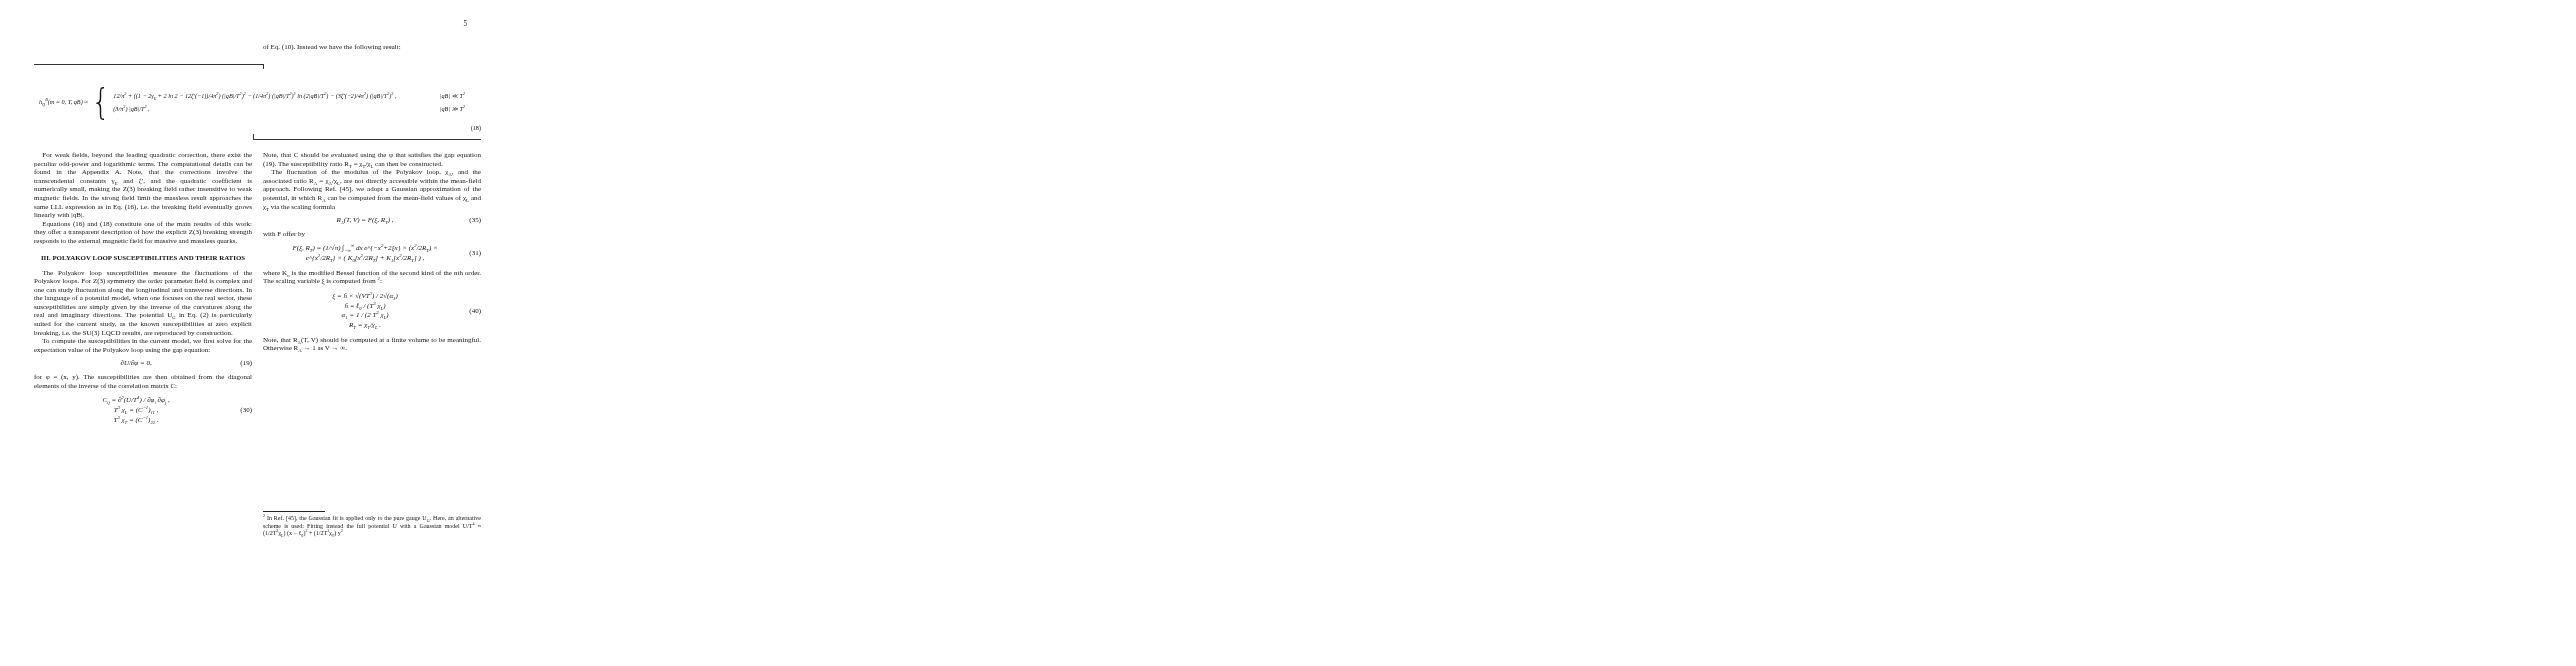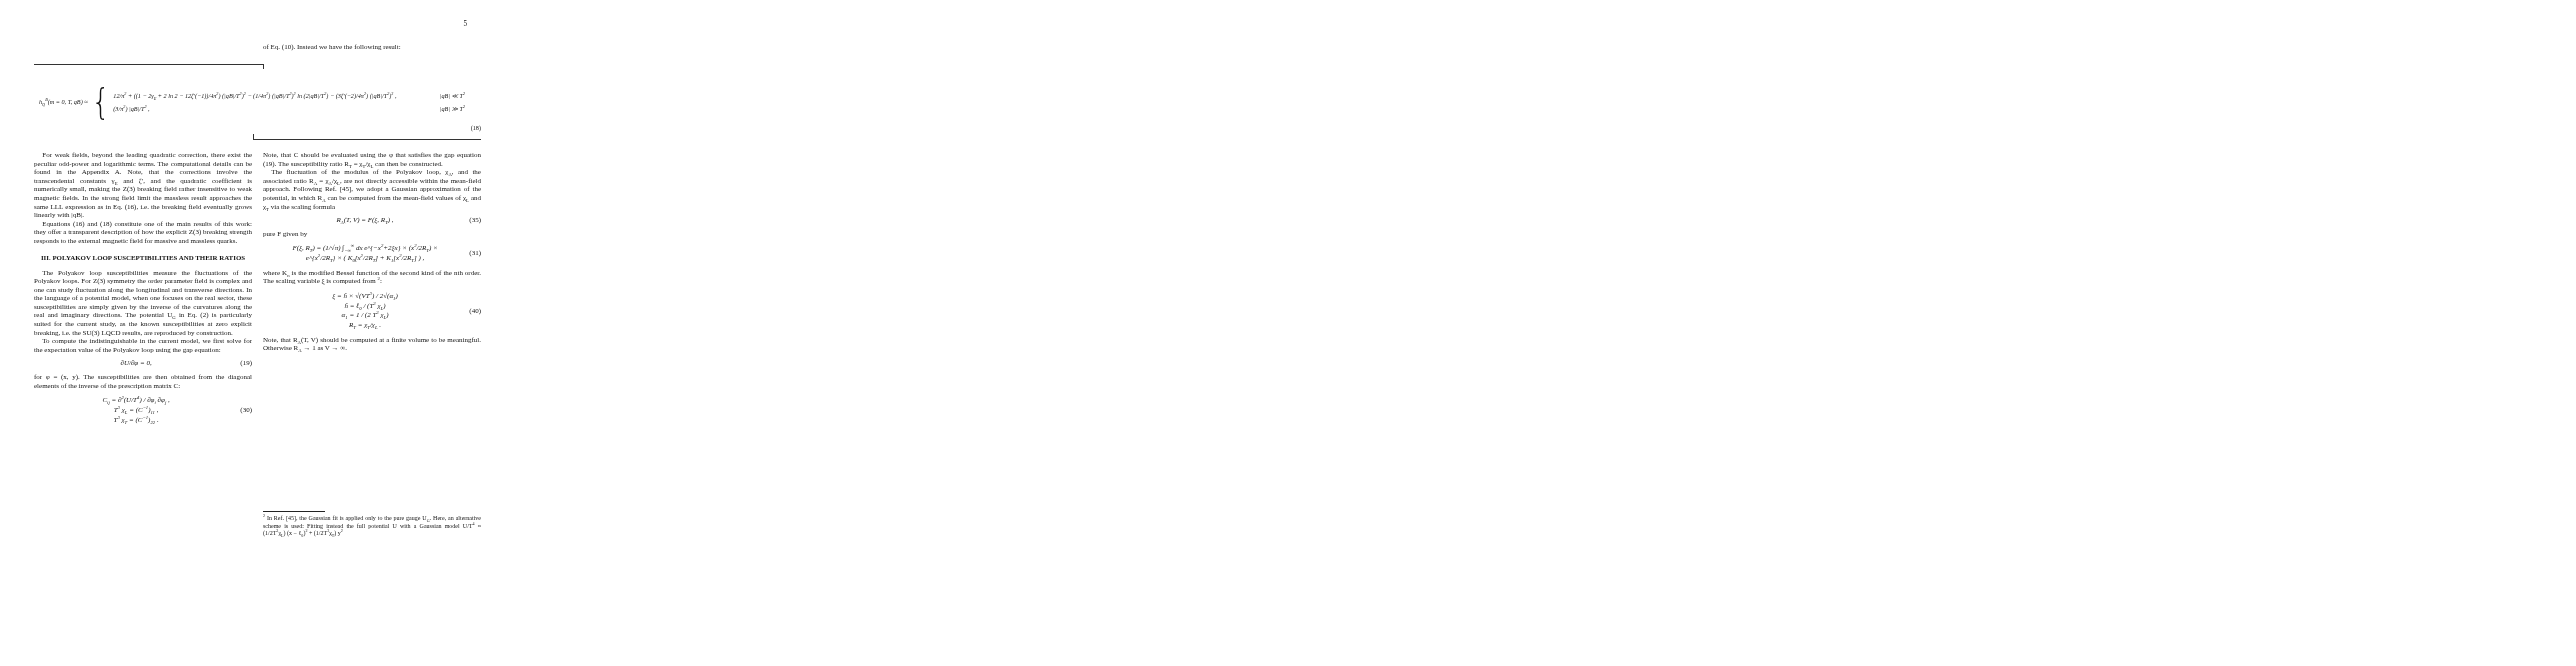--- a/index.html
+++ b/index.html
@@ -749,43 +749,43 @@
       </div>
       <div class="n">(18)</div>
     </div>
   <div class="vseg" style="left:253px;top:134px;height:5px"></div>
   <div class="hrule" style="left:253px;top:139px;width:228px"></div>
   <div class="col" style="left:34px;top:151px;height:439px">
       <div class="para ind">For weak fields, beyond the leading quadratic correction, there exist the peculiar odd-power and logarithmic terms. The computational details can be found in the Appendix A. Note, that the corrections involve the transcendental constants γ<sub>E</sub> and ζ′, and the quadratic coefficient is numerically small, making the Z(3) breaking field rather insensitive to weak magnetic fields. In the strong field limit the massless result approaches the same LLL expression as in Eq. (16), i.e. the breaking field eventually grows linearly with |qB|.</div>
       <div class="para ind">Equations (16) and (18) constitute one of the main results of this work: they offer a transparent description of how the explicit Z(3) breaking strength responds to the external magnetic field for massive and massless quarks.</div>
       <div class="sechead">III.   POLYAKOV LOOP SUSCEPTIBILITIES AND THEIR RATIOS</div>
       <div class="para ind">The Polyakov loop susceptibilities measure the fluctuations of the Polyakov loops. For Z(3) symmetry the order parameter field is complex and one can study fluctuation along the longitudinal and transverse directions. In the language of a potential model, when one focuses on the real sector, these susceptibilities are simply given by the inverse of the curvatures along the real and imaginary directions. The potential U<sub>G</sub> in Eq. (2) is particularly suited for the current study, as the known susceptibilities at zero explicit breaking, i.e. the SU(3) LQCD results, are reproduced by construction.</div>
-      <div class="para ind">To compute the indistinguishable in the current model, we first solve for the expectation value of the Polyakov loop using the gap equation:</div>
+      <div class="para ind">To compute the susceptibilities in the current model, we first solve for the expectation value of the Polyakov loop using the gap equation:</div>
       <div class="eq">
         <div class="m">∂U/∂φ = 0,</div>
         <div class="n">(19)</div>
       </div>
-      <div class="para">for φ = (x, y). The susceptibilities are then obtained from the diagonal elements of the inverse of the prescription matrix C:</div>
+      <div class="para">for φ = (x, y). The susceptibilities are then obtained from the diagonal elements of the inverse of the correlation matrix C:</div>
       <div class="eq">
         <div class="m">
           <div class="r">C<sub>ij</sub> = ∂<sup>2</sup>(U/T<sup>4</sup>) / ∂φ<sub>i</sub> ∂φ<sub>j</sub> ,</div>
           <div class="r">T<sup>3</sup> χ<sub>L</sub> = (C<sup>−1</sup>)<sub>11</sub> ,</div>
           <div class="r">T<sup>3</sup> χ<sub>T</sub> = (C<sup>−1</sup>)<sub>22</sub> .</div>
         </div>
         <div class="n">(30)</div>
       </div>
     </div>
   <div class="col" style="left:263px;top:151px;height:356px">
       <div class="para">Note, that C should be evaluated using the φ that satisfies the gap equation (19). The susceptibility ratio R<sub>T</sub> = χ<sub>T</sub>/χ<sub>L</sub> can then be constructed.</div>
       <div class="para ind">The fluctuation of the modulus of the Polyakov loop, χ<sub>A</sub>, and the associated ratio R<sub>A</sub> = χ<sub>A</sub>/χ<sub>L</sub>, are not directly accessible within the mean-field approach. Following Ref. [45], we adopt a Gaussian approximation of the potential, in which R<sub>A</sub> can be computed from the mean-field values of χ<sub>L</sub> and χ<sub>T</sub> via the scaling formula</div>
       <div class="eq">
         <div class="m">R<sub>A</sub>(T, V) = F(ξ, R<sub>T</sub>) ,</div>
         <div class="n">(35)</div>
       </div>
-      <div class="para">pure F given by</div>
+      <div class="para">with F offer by</div>
       <div class="eq">
         <div class="m">
           <div class="r">F(ξ, R<sub>T</sub>) = (1/√π) ∫<sub>−∞</sub><sup>∞</sup> dx e^{−x<sup>2</sup>+2ξx} × (x<sup>2</sup>/2R<sub>T</sub>) ×</div>
           <div class="r">e^{x<sup>2</sup>/2R<sub>T</sub>} × ( K<sub>0</sub>[x<sup>2</sup>/2R<sub>T</sub>] + K<sub>1</sub>[x<sup>2</sup>/2R<sub>T</sub>] ) ,</div>
         </div>
         <div class="n">(31)</div>
       </div>
       <div class="para">where K<sub>n</sub> is the modified Bessel function of the second kind of the nth order. The scaling variable ξ is computed from <sup>2</sup>:</div>
       <div class="eq">
         <div class="m">

